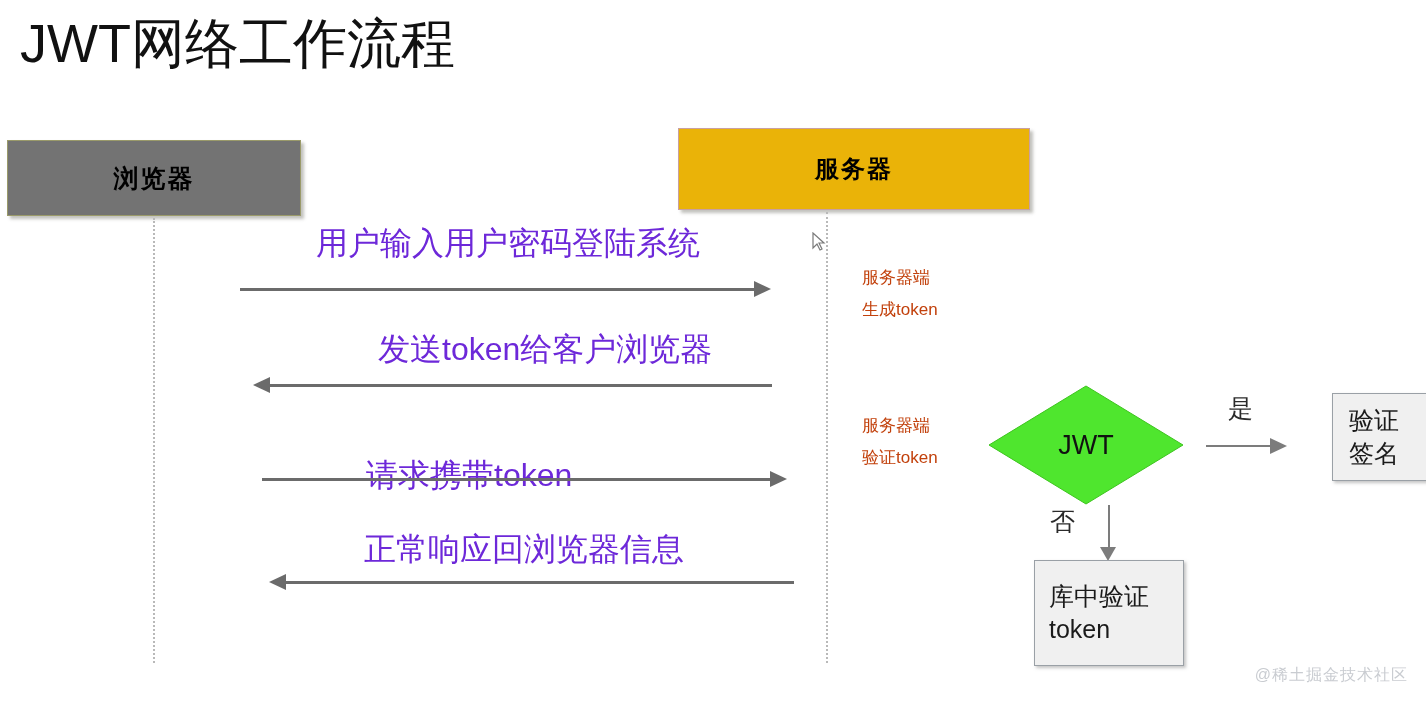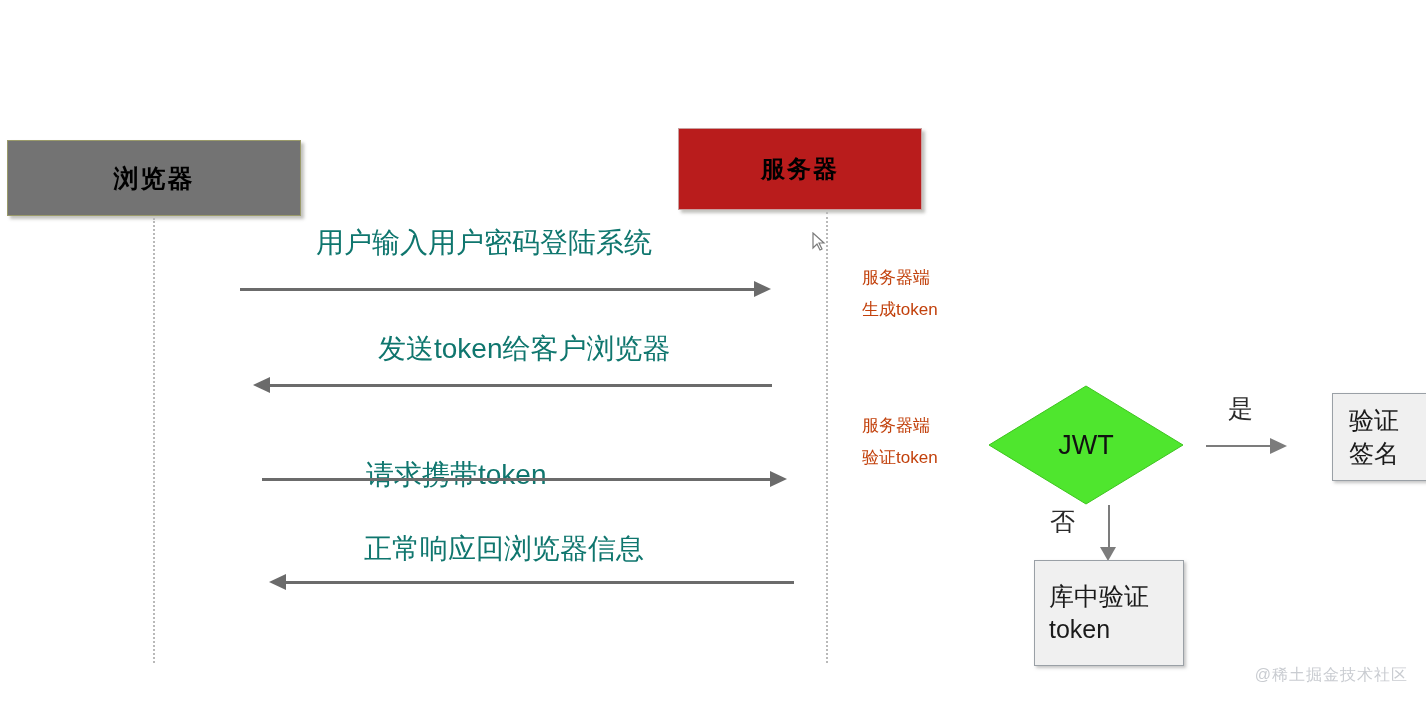--- a/index.html
+++ b/index.html
@@ -46,42 +46,42 @@
     width: 294px;
     height: 76px;
     background: #737373;
     border: 1px solid #9a9a6a;
     font-size: 25px;
     letter-spacing: 2px;
   }
   #server-box {
     left: 678px;
     top: 128px;
-    width: 244px;
+    width: 352px;
     height: 82px;
-    background: #b91c1c;
+    background: #eab308;
     border: 1px solid #c9a0a0;
     font-size: 24px;
     letter-spacing: 2px;
   }
 
   
   .lifeline {
     position: absolute;
     width: 0px;
     border-left: 2px dotted #b9b9b9;
   }
   #browser-lifeline { left: 153px; top: 218px; height: 445px; }
   #server-lifeline  { left: 826px; top: 212px; height: 451px; }
 
   
   .msg-label {
     position: absolute;
-    font-size: 28px;
-    color: #0f766e;
+    font-size: 32px;
+    color: #6d28d9;
     white-space: nowrap;
     line-height: 30px;
   }
   .msg-line {
     position: absolute;
     height: 0;
     border-top: 3px solid #6b6b6b;
   }
   .arrowhead {
     position: absolute;
@@ -190,20 +190,21 @@
     color: #c9ccd1;
     letter-spacing: 1px;
     white-space: nowrap;
   }
 </style>
 </head>
 <body>
 
 <div id="canvas">
 
+  <div id="page-title">JWT网络工作流程</div>
 
   <div id="browser-box" class="participant">
     <span>浏览器</span>
   </div>
   <div id="browser-lifeline" class="lifeline"></div>
 
   <div id="server-box" class="participant">
     <span>服务器</span>
   </div>
   <div id="server-lifeline" class="lifeline"></div>

